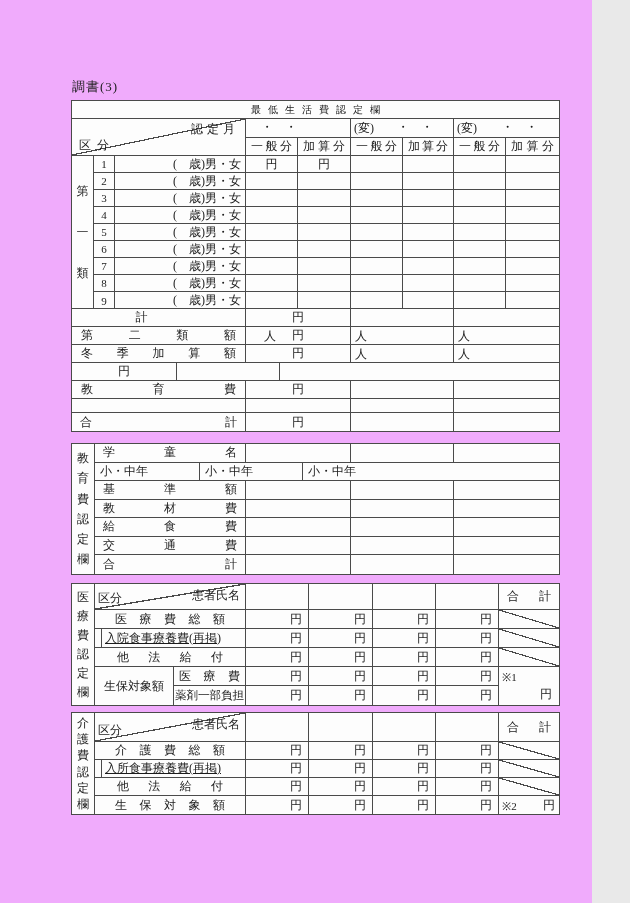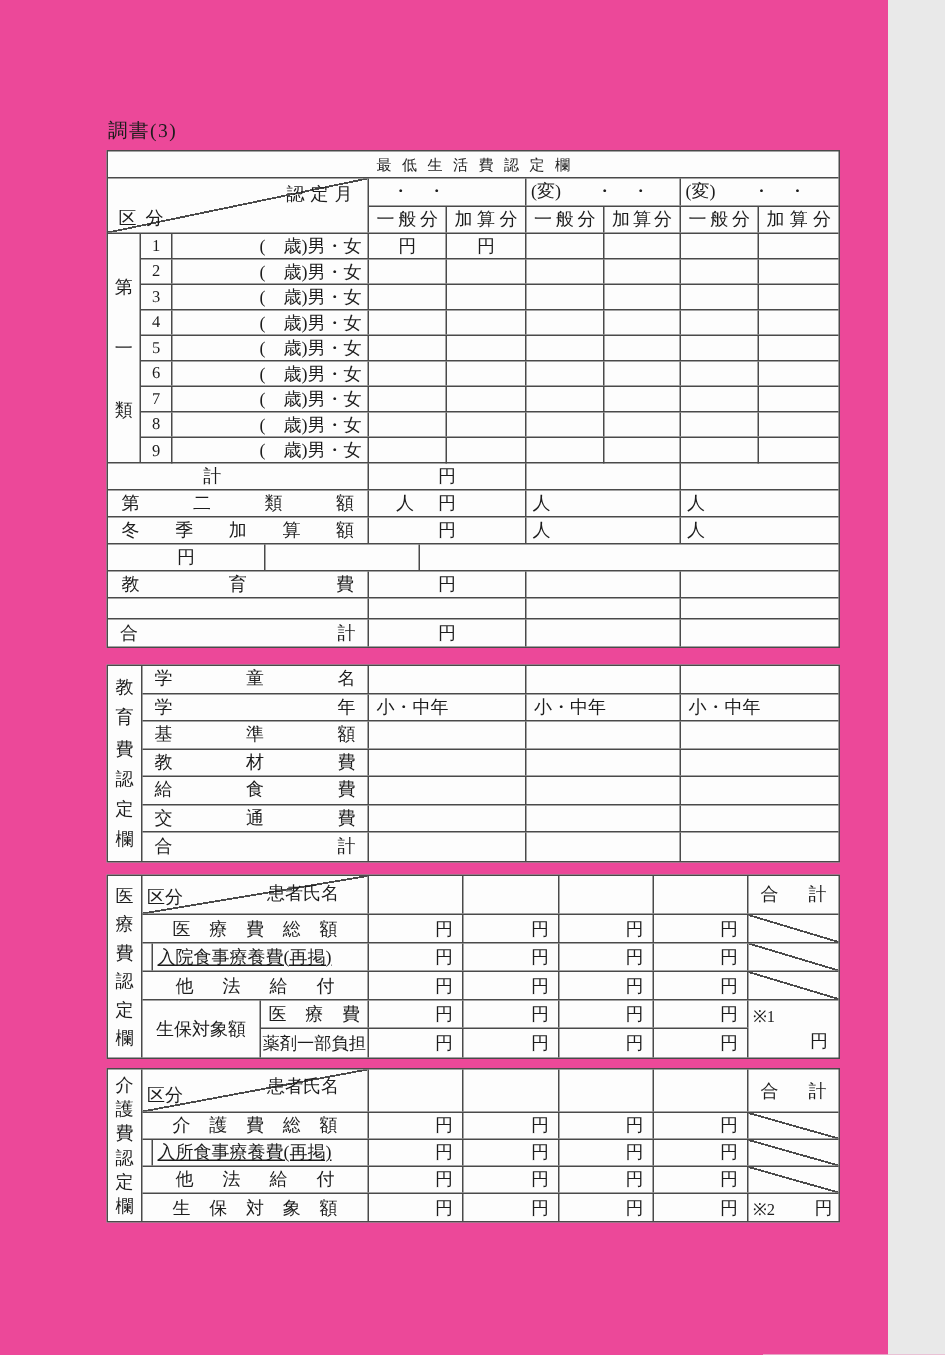--- a/index.html
+++ b/index.html
@@ -1,21 +1,21 @@
 <!DOCTYPE html>
 <html><head>
 <meta charset="utf-8">
 <style>
   * { box-sizing: border-box; margin: 0; padding: 0; }
   :root { --ln: #4a4a4a; }
   html,body { background:#e9e9e9; }
   body { width:630px; height:903px; position:relative;
          font-family:"Liberation Serif","DejaVu Serif",serif;
          color:#1c1c1c; font-size:12px; }
-  .page { position:absolute; left:0; top:0; width:592px; height:903px; background:#ec4899; }
+  .page { position:absolute; left:0; top:0; width:592px; height:903px; background:#f0abfc; }
   .doc-title { position:absolute; left:72px; top:78px; font-size:13px; letter-spacing:1px; }
 
   .tbl { position:absolute; border:1px solid var(--ln); display:flex; flex-direction:column; background:#fdfdfd; }
   .tblr { flex-direction:row; }
   .row { display:flex; flex-direction:row; }
   .col { display:flex; flex-direction:column; }
   .bb { border-bottom:1px solid var(--ln); }
   .br { border-right:1px solid var(--ln); }
   .cell { display:flex; align-items:center; position:relative; white-space:nowrap; }
   .fl1 { flex:1; }
@@ -31,21 +31,21 @@
   .t1-title { width:100%; justify-content:center; font-size:10px; letter-spacing:7px; text-indent:7px; }
 
   .diag { background:linear-gradient(to bottom right,
             transparent calc(50% - 0.6px), var(--ln) calc(50% - 0.6px),
             var(--ln) calc(50% + 0.6px), transparent calc(50% + 0.6px)); }
   .slash { background:linear-gradient(to top right,
             transparent calc(50% - 0.6px), var(--ln) calc(50% - 0.6px),
             var(--ln) calc(50% + 0.6px), transparent calc(50% + 0.6px)); }
   .dt { position:absolute; top:2px; right:6px; letter-spacing:4px; }
   .db { position:absolute; bottom:1px; left:7px; letter-spacing:6px; }
-  .dt2 { position:absolute; top:3px; right:19px; }
+  .dt2 { position:absolute; top:3px; right:5px; }
   .db2 { position:absolute; bottom:2px; left:3px; }
 
   .gcell { position:relative; }
   .gp { position:absolute; left:3px; top:50%; transform:translateY(-50%); }
   .gd { width:100%; text-align:center; padding-left:26px; }
   .g0 .gd { padding-left:0; padding-right:38px; }
 
   .jspan { width:100%; text-align:justify; text-align-last:justify; }
   .p5{padding:0 5px}.p8{padding:0 8px}.p9{padding:0 9px}
   .p20{padding:0 20px}.p22{padding:0 22px}
@@ -330,23 +330,20 @@
     <div class="col fl1">
       <div class="row h185 bb">
         <div class="cell w151 br">
             <span class="jspan p8">学童名</span>
           </div>
         <div class="cell w105 br"></div>
         <div class="cell w103 br"></div>
         <div class="cell fl1"></div>
       </div>
       <div class="row h185 bb">
-        <div class="cell w151 br">
-            <span class="jspan p8">学年</span>
-          </div>
         <div class="cell gradecell w105 br">
             <span>小・中</span>
             <span>年</span>
           </div>
         <div class="cell gradecell w103 br">
             <span>小・中</span>
             <span>年</span>
           </div>
         <div class="cell gradecell fl1">
             <span>小・中</span>

